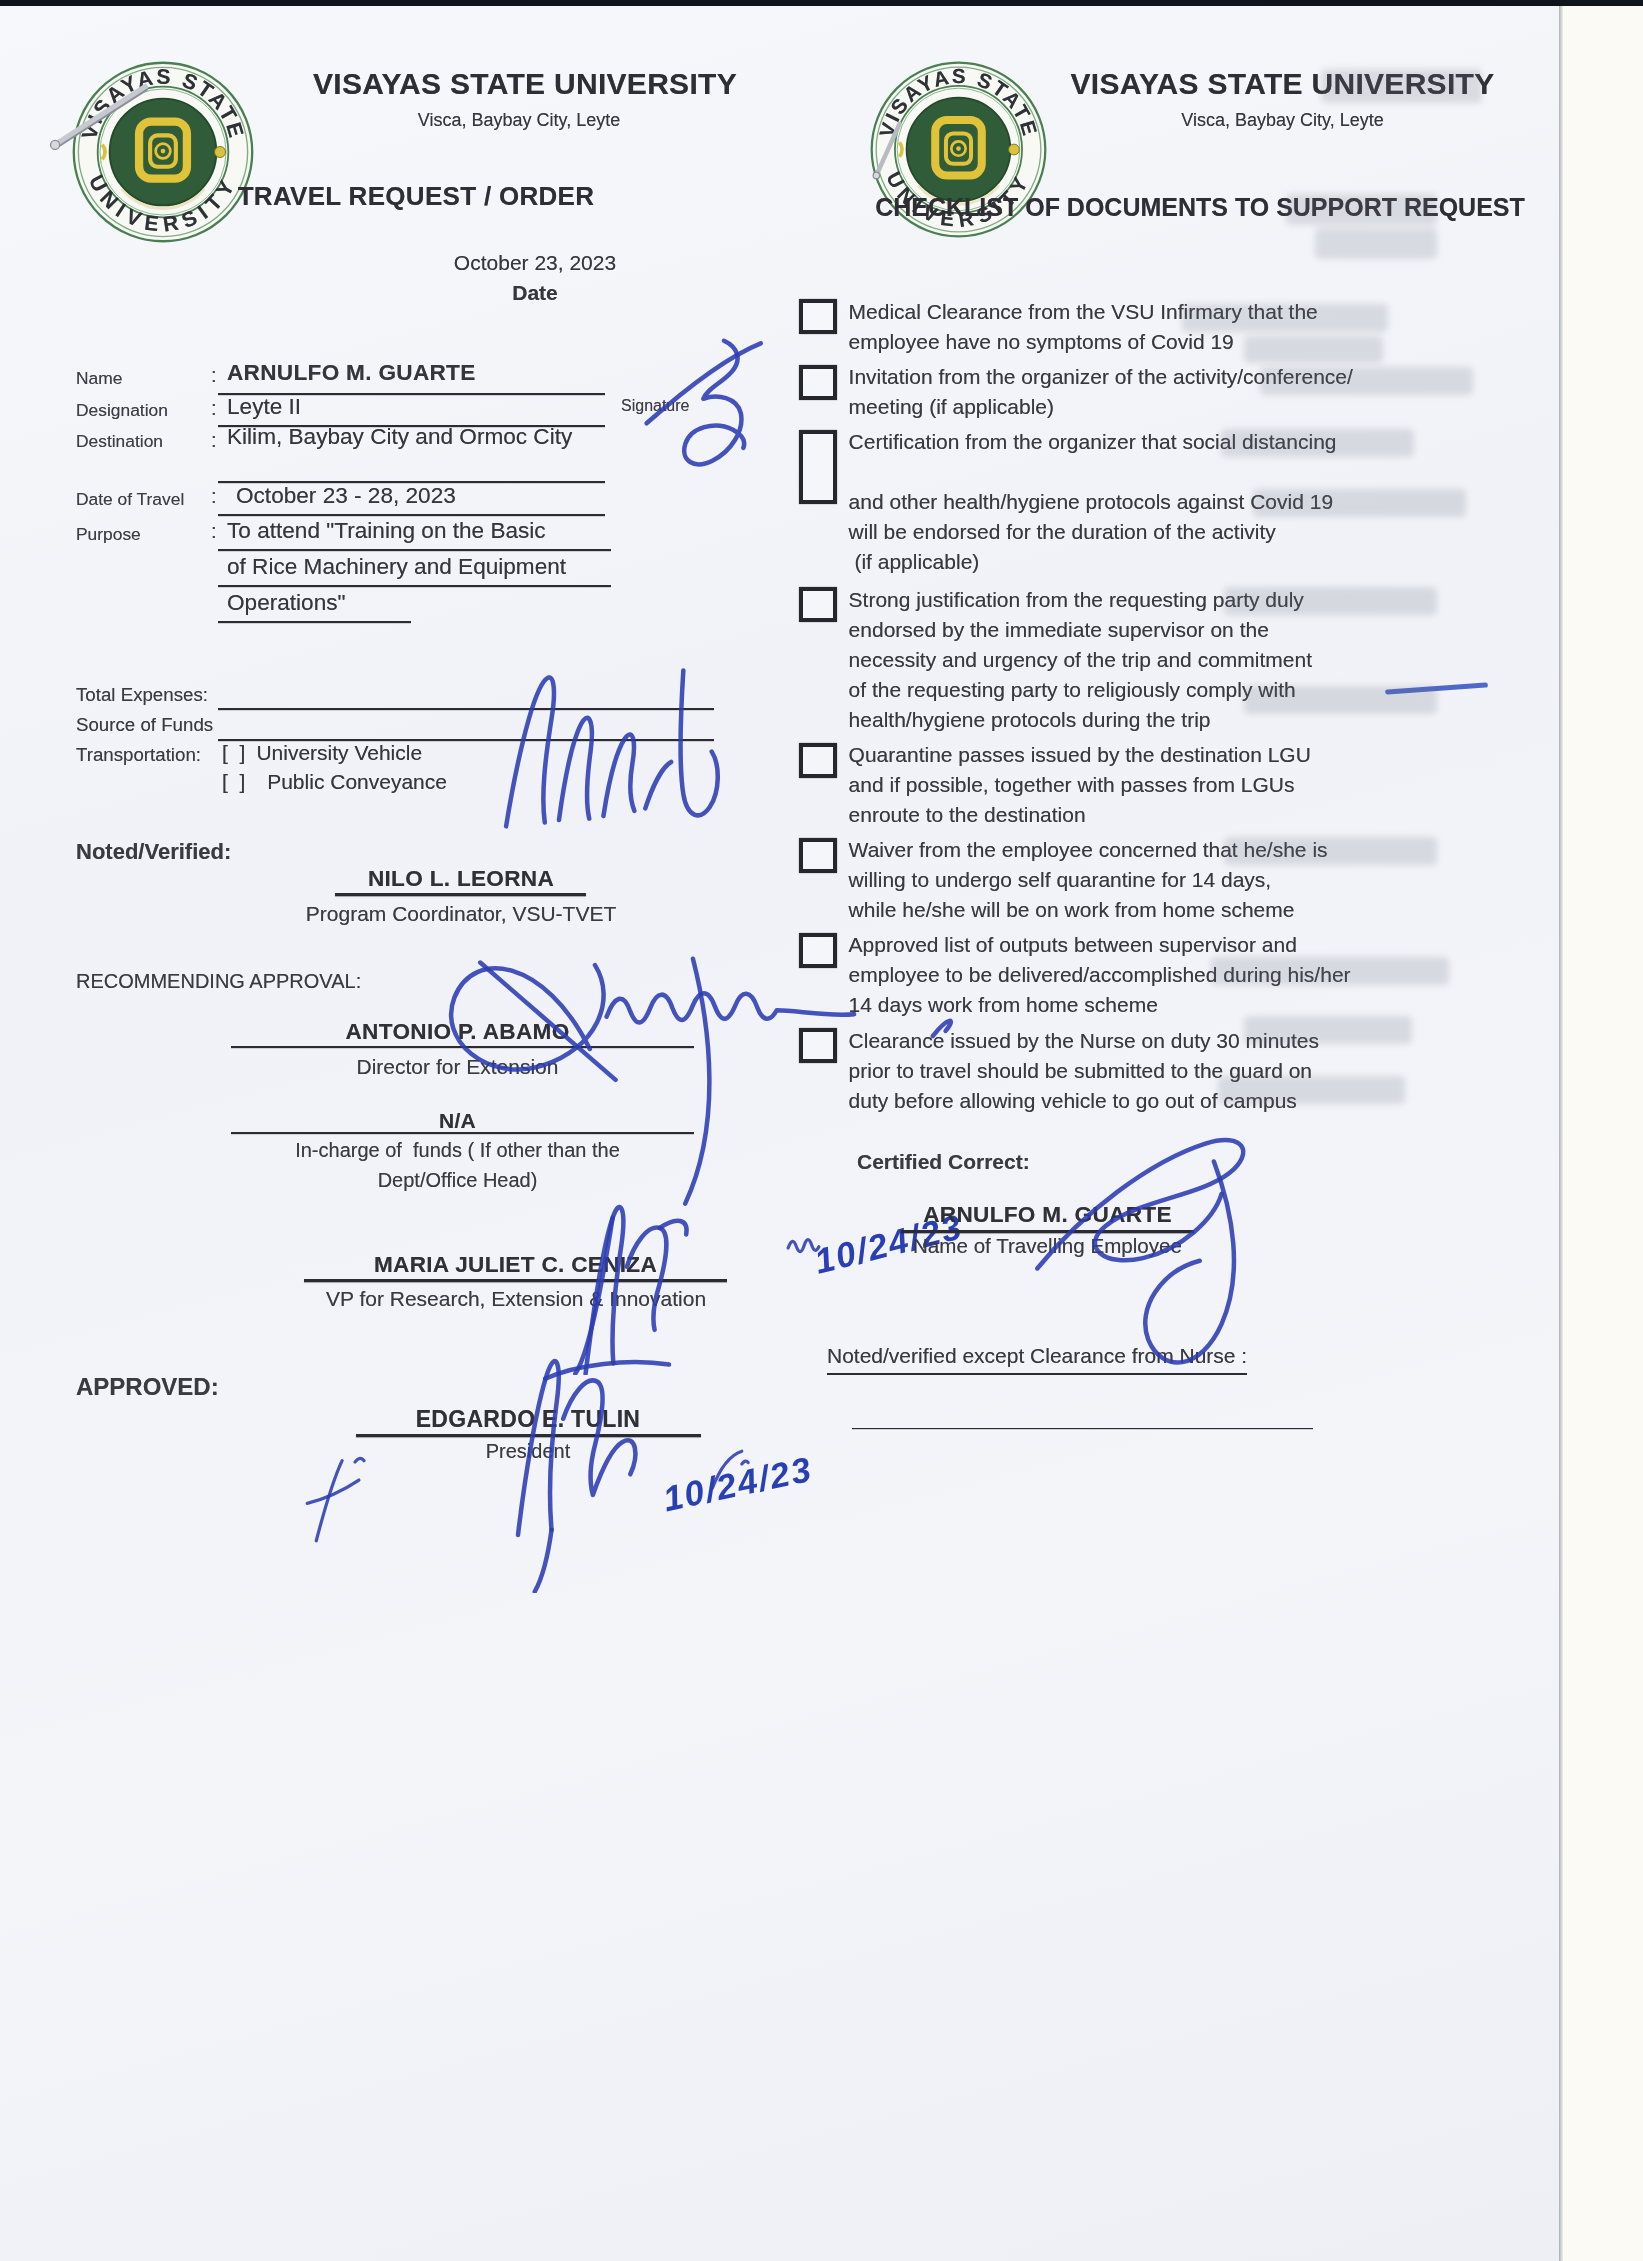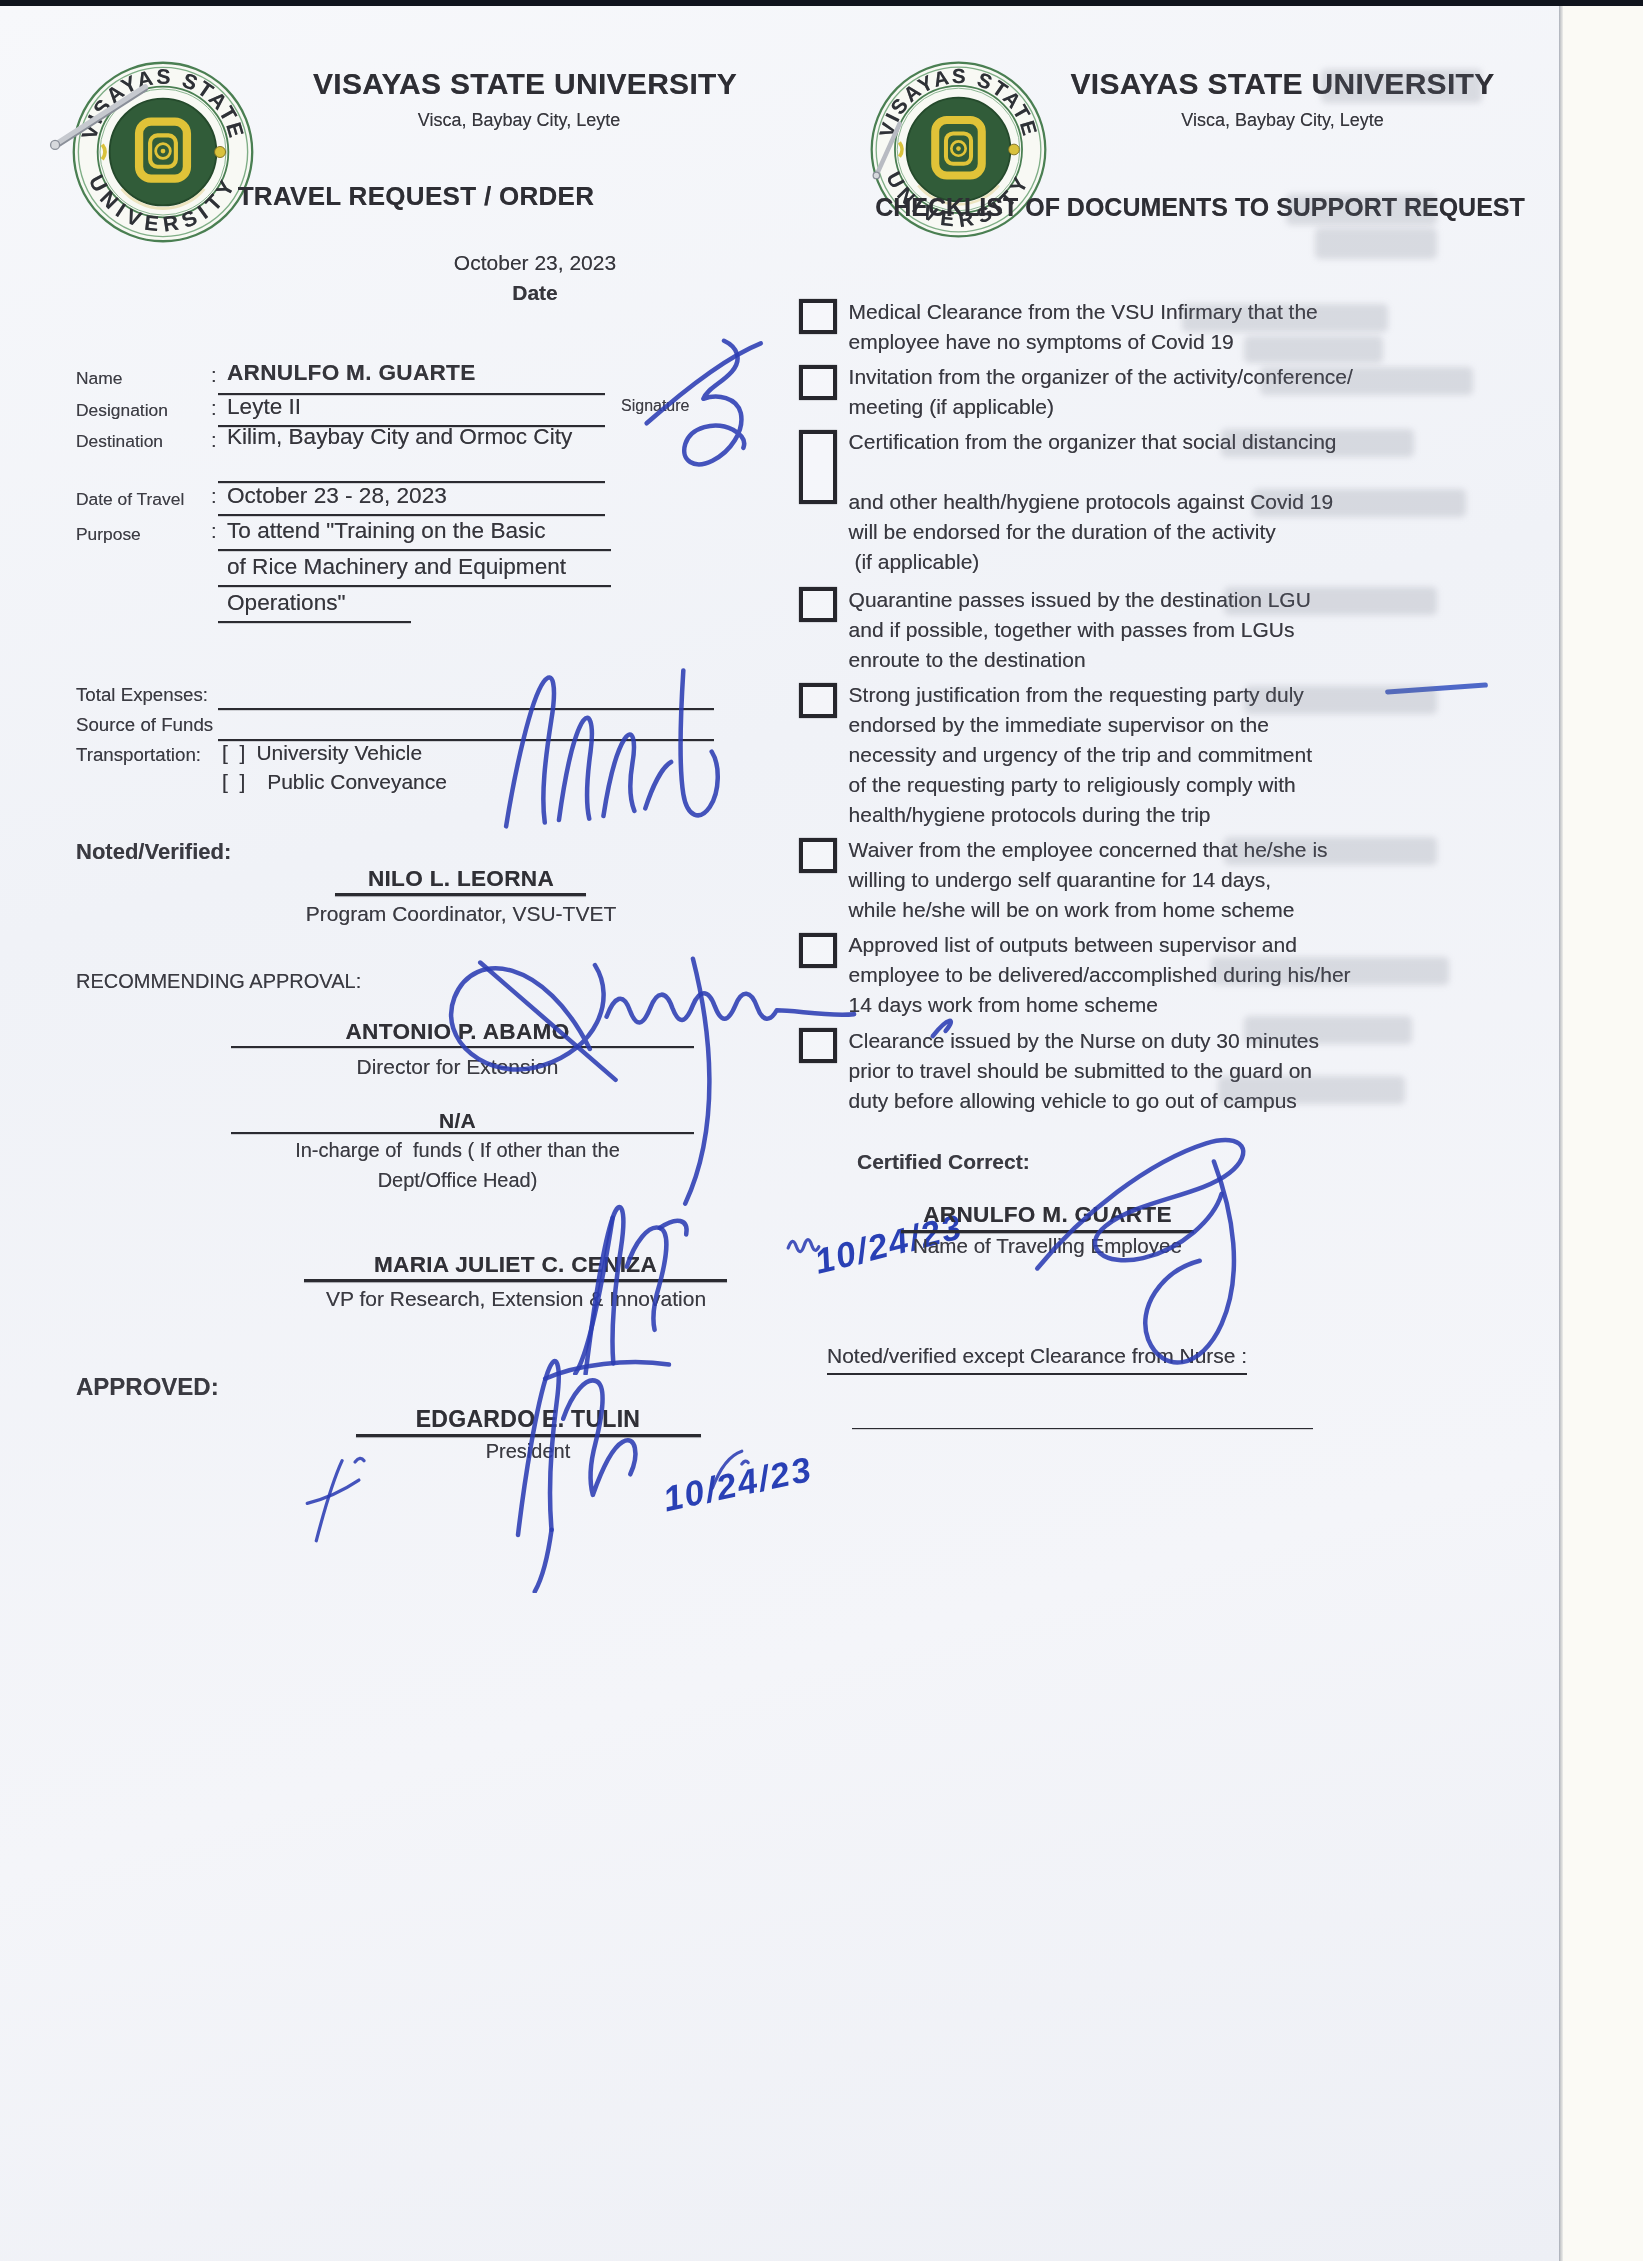--- a/index.html
+++ b/index.html
@@ -109,21 +109,21 @@
     <div class="ul" style="left:218px;top:419px;width:387px"></div>
 
     <div class="lbl" style="left:76px;top:425px">Destination</div>
     <div class="colon" style="left:211px;top:423px">:</div>
     <div class="val" style="left:227px;top:418px">Kilim, Baybay City and Ormoc City</div>
 
     <div class="ul" style="left:218px;top:475px;width:387px"></div>
 
     <div class="lbl" style="left:76px;top:483px">Date of Travel</div>
     <div class="colon" style="left:211px;top:479px">:</div>
-    <div class="val" style="left:227px;top:477px">October 23 - 28, 2023</div>
+    <div class="val" style="left:236px;top:477px">October 23 - 28, 2023</div>
     <div class="ul" style="left:218px;top:508px;width:387px"></div>
 
     <div class="lbl" style="left:76px;top:518px">Purpose</div>
     <div class="colon" style="left:211px;top:514px">:</div>
     <div class="val" style="left:227px;top:512px">To attend "Training on the Basic</div>
     <div class="ul" style="left:218px;top:543px;width:393px"></div>
     <div class="val" style="left:227px;top:548px">of Rice Machinery and Equipment</div>
     <div class="ul" style="left:218px;top:579px;width:393px"></div>
     <div class="val" style="left:227px;top:584px">Operations"</div>
     <div class="ul" style="left:218px;top:615px;width:193px"></div>
@@ -250,34 +250,34 @@
           <div class="cl-line"></div>
           <div class="cl-line">and other health/hygiene protocols against Covid 19</div>
           <div class="cl-line">will be endorsed for the duration of the activity</div>
           <div class="cl-line">&nbsp;(if applicable)</div>
         </div>
       </div>
 
       <div class="cl-item">
         <span class="cl-box"></span>
         <div class="cl-lines">
-          <div class="cl-line">Quarantine passes issued by the destination LGU</div>
-          <div class="cl-line">and if possible, together with passes from LGUs</div>
-          <div class="cl-line">enroute to the destination</div>
-        </div>
-      </div>
-
-      <div class="cl-item">
-        <span class="cl-box"></span>
-        <div class="cl-lines">
           <div class="cl-line">Strong justification from the requesting party duly</div>
           <div class="cl-line">endorsed by the immediate supervisor on the</div>
           <div class="cl-line">necessity and urgency of the trip and commitment</div>
           <div class="cl-line">of the requesting party to religiously comply with</div>
           <div class="cl-line">health/hygiene protocols during the trip</div>
+        </div>
+      </div>
+
+      <div class="cl-item">
+        <span class="cl-box"></span>
+        <div class="cl-lines">
+          <div class="cl-line">Quarantine passes issued by the destination LGU</div>
+          <div class="cl-line">and if possible, together with passes from LGUs</div>
+          <div class="cl-line">enroute to the destination</div>
         </div>
       </div>
 
       <div class="cl-item">
         <span class="cl-box"></span>
         <div class="cl-lines">
           <div class="cl-line">Waiver from the employee concerned that he/she is</div>
           <div class="cl-line">willing to undergo self quarantine for 14 days,</div>
           <div class="cl-line">while he/she will be on work from home scheme</div>
         </div>

